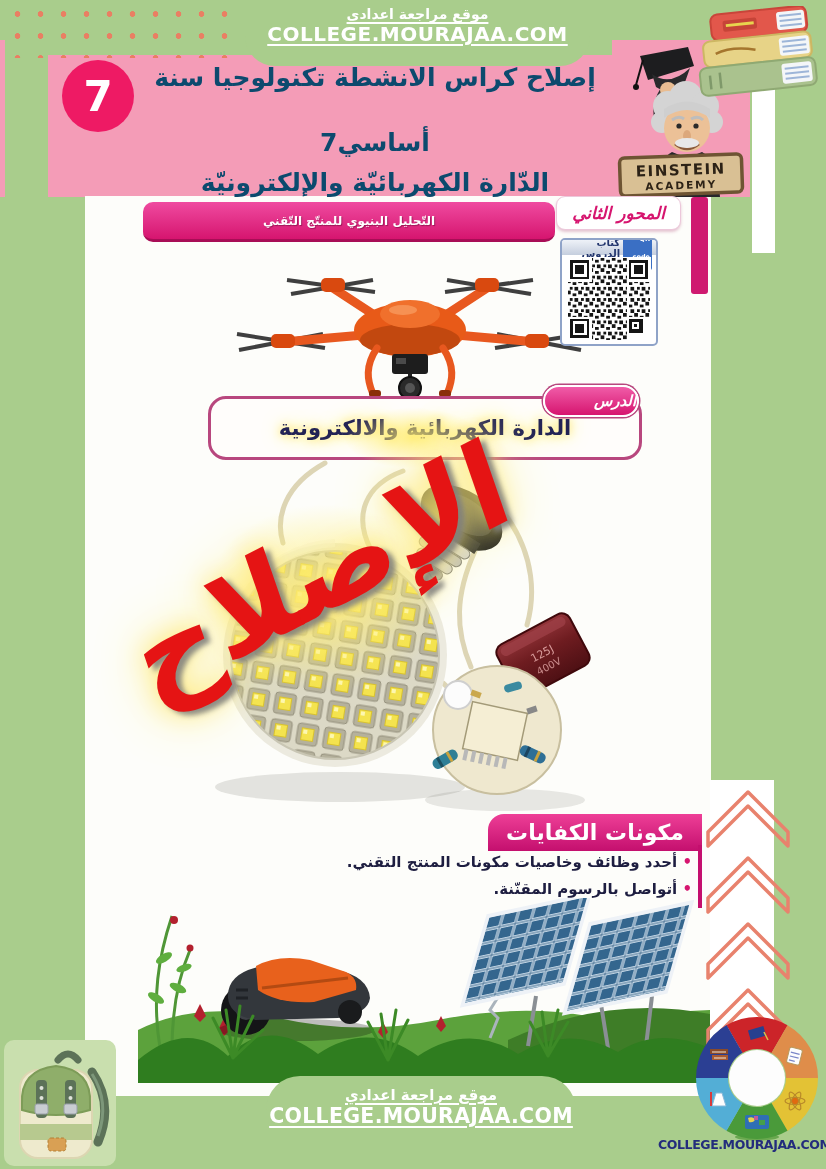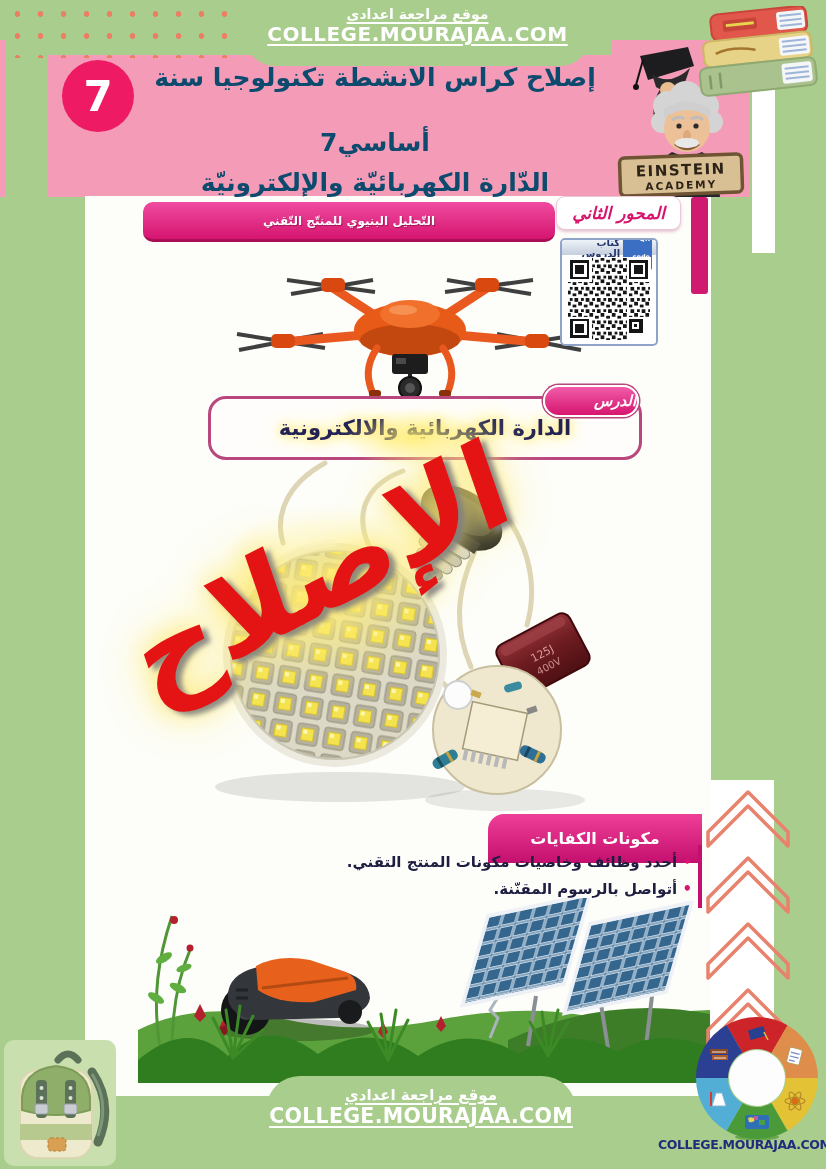--- a/index.html
+++ b/index.html
@@ -81,23 +81,23 @@
 
   #electronics{left:175px;top:455px;width:490px;height:360px;z-index:4;}
 
   #stamp{left:95px;top:420px;width:450px;height:300px;z-index:6;display:flex;
     align-items:center;justify-content:center;transform:rotate(-27deg);pointer-events:none;}
   #stamp span{display:inline-block;font-size:116px;font-weight:bold;color:#e51414;direction:rtl;
     transform:skewX(-8deg);
     text-shadow:5px 6px 5px rgba(125,125,125,.85),0 0 26px #ffe86e,0 0 55px #ffef8e;}
 
   
-  #comp-banner{left:488px;top:814px;width:214px;height:49px;z-index:4;
+  #comp-banner{left:488px;top:814px;width:214px;height:37px;z-index:4;
     background:linear-gradient(#ee3f97,#c40f6e);border-radius:16px 0 0 0;display:flex;
-    align-items:center;justify-content:center;color:#fff;font-weight:bold;font-size:16px;
+    align-items:center;justify-content:center;color:#fff;font-weight:bold;font-size:22px;
     direction:rtl;}
   #comp-line{left:698px;top:845px;width:4px;height:63px;background:#c40f6e;z-index:4;}
   #comp-list{left:290px;top:849px;width:402px;z-index:4;direction:rtl;text-align:right;
     color:#1d1d40;font-size:15px;font-weight:bold;line-height:1.8;}
   .comp-item::before{content:"• ";color:#d6156f;}
 
   #scene{left:138px;top:898px;width:572px;height:185px;z-index:4;}
 
   
   #bottom-bump{left:266px;top:1076px;width:310px;height:92px;background:#a9cd8c;

